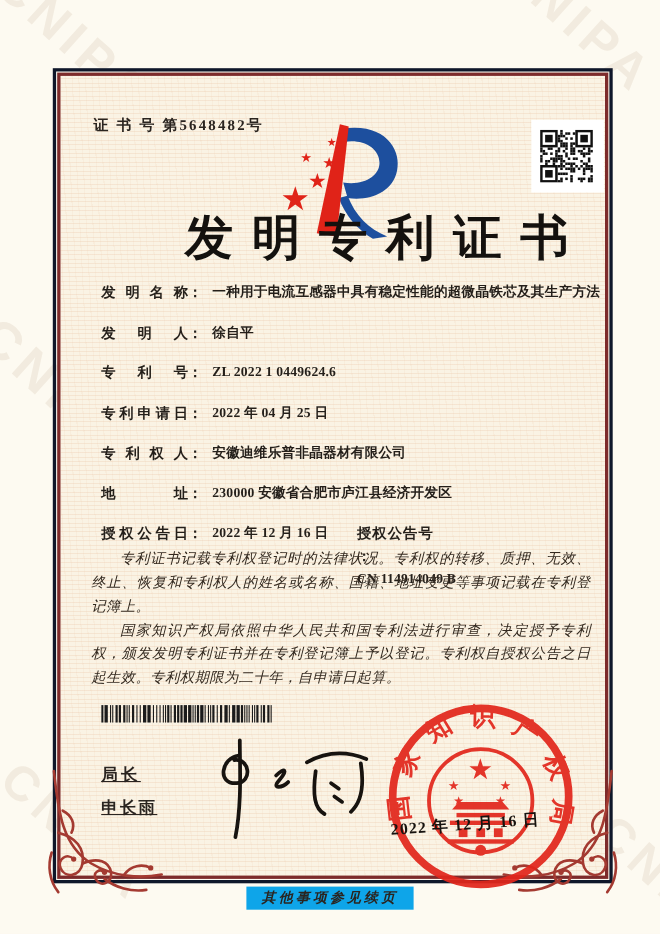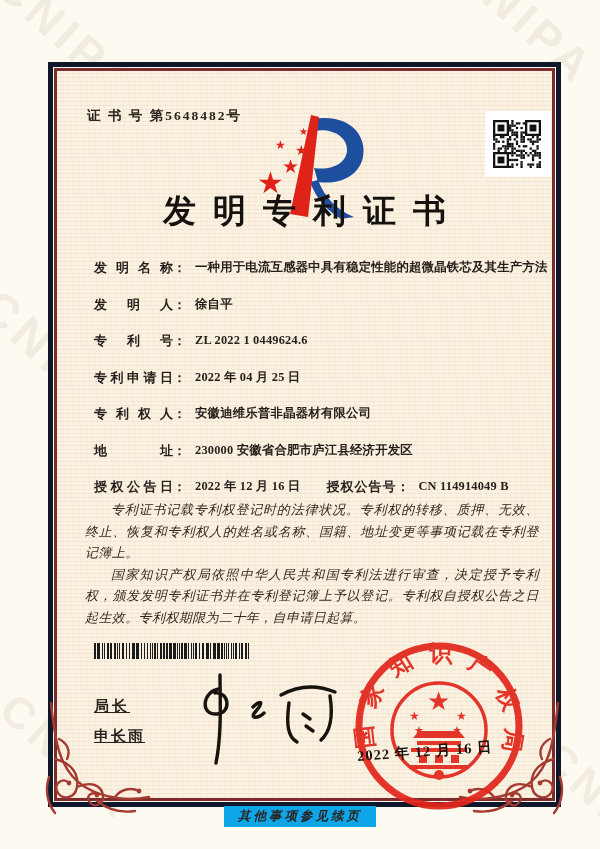--- a/index.html
+++ b/index.html
@@ -8,44 +8,44 @@
     background:#fdfaf1;
     font-family:"Liberation Serif","DejaVu Serif",serif;
   }
   .wm{
     position:absolute;font-family:"Liberation Sans","DejaVu Sans",sans-serif;
     font-weight:bold;color:rgba(186,163,132,0.16);letter-spacing:6px;
     transform:rotate(42deg);pointer-events:none;z-index:1;white-space:nowrap;
   }
   .frame{
     position:absolute;left:48px;top:62px;width:503px;height:735px;
-    border:5px solid #0f172a;z-index:2;
+    border:3px solid #0f172a;z-index:2;
   }
   .frame-inner{
     position:absolute;left:1px;top:1px;right:1px;bottom:1px;
     border:3px solid #7d2b2b;
     background-color:#faf3e4;
     background-image:
       repeating-linear-gradient(0deg, rgba(234,196,166,0.30) 0 1px, rgba(250,243,228,0) 1px 4px),
       repeating-linear-gradient(87deg, rgba(238,205,175,0.16) 0 1px, rgba(250,243,228,0) 1px 6px);
   }
   .cert-no{position:absolute;left:30px;top:36px;font-size:13.5px;font-weight:bold;letter-spacing:2px;color:#2a241f;z-index:5;}
   .logo{position:absolute;left:198px;top:40px;width:116px;height:114px;z-index:5;}
   .qr-box{position:absolute;left:428px;top:40px;width:66px;height:66px;background:#ffffff;z-index:5;}
   .qr-box svg{position:absolute;left:8px;top:9px;}
   .title{
     position:absolute;left:0;top:118px;width:100%;text-align:center;
-    font-size:33px;font-weight:bold;color:#14110e;letter-spacing:17px;text-indent:17px;z-index:5;
+    font-size:44px;font-weight:bold;color:#14110e;letter-spacing:17px;text-indent:17px;z-index:5;padding-left:40px;
   }
   .rows{position:absolute;left:37px;top:186px;width:462px;z-index:5;}
   .row{display:flex;align-items:flex-start;margin-bottom:15.5px;line-height:21px;font-weight:bold;color:#241f1a;}
   .row .lbl{flex:none;display:inline-block;width:79px;font-size:13px;text-align:justify;text-align-last:justify;}
   .row .colon{flex:none;font-size:13px;margin-right:9px;}
   .row .val{flex:none;font-size:12.4px;white-space:nowrap;letter-spacing:0.2px;}
-  .row .pair2{display:flex;margin-left:26px;}
+  .row .pair2{display:flex;margin-left:26px;flex-direction:column;}
   .row .lbl2{flex:none;font-size:13px;letter-spacing:1px;}
   .body-text{
     position:absolute;left:28px;top:428px;width:454px;z-index:5;
     font-size:13px;line-height:21.5px;color:#33291f;font-style:italic;letter-spacing:0.4px;
   }
   .body-text p{margin:0;text-indent:2em;text-align:justify;}
   .barcode{position:absolute;left:37px;top:572px;width:158px;height:16px;z-index:5;}
   .director{position:absolute;left:37px;top:626px;z-index:5;
     font-family:"Liberation Sans","DejaVu Sans",sans-serif;font-weight:bold;color:#2a2420;text-decoration:underline;}
   .director .t{font-size:15px;letter-spacing:3px;}

